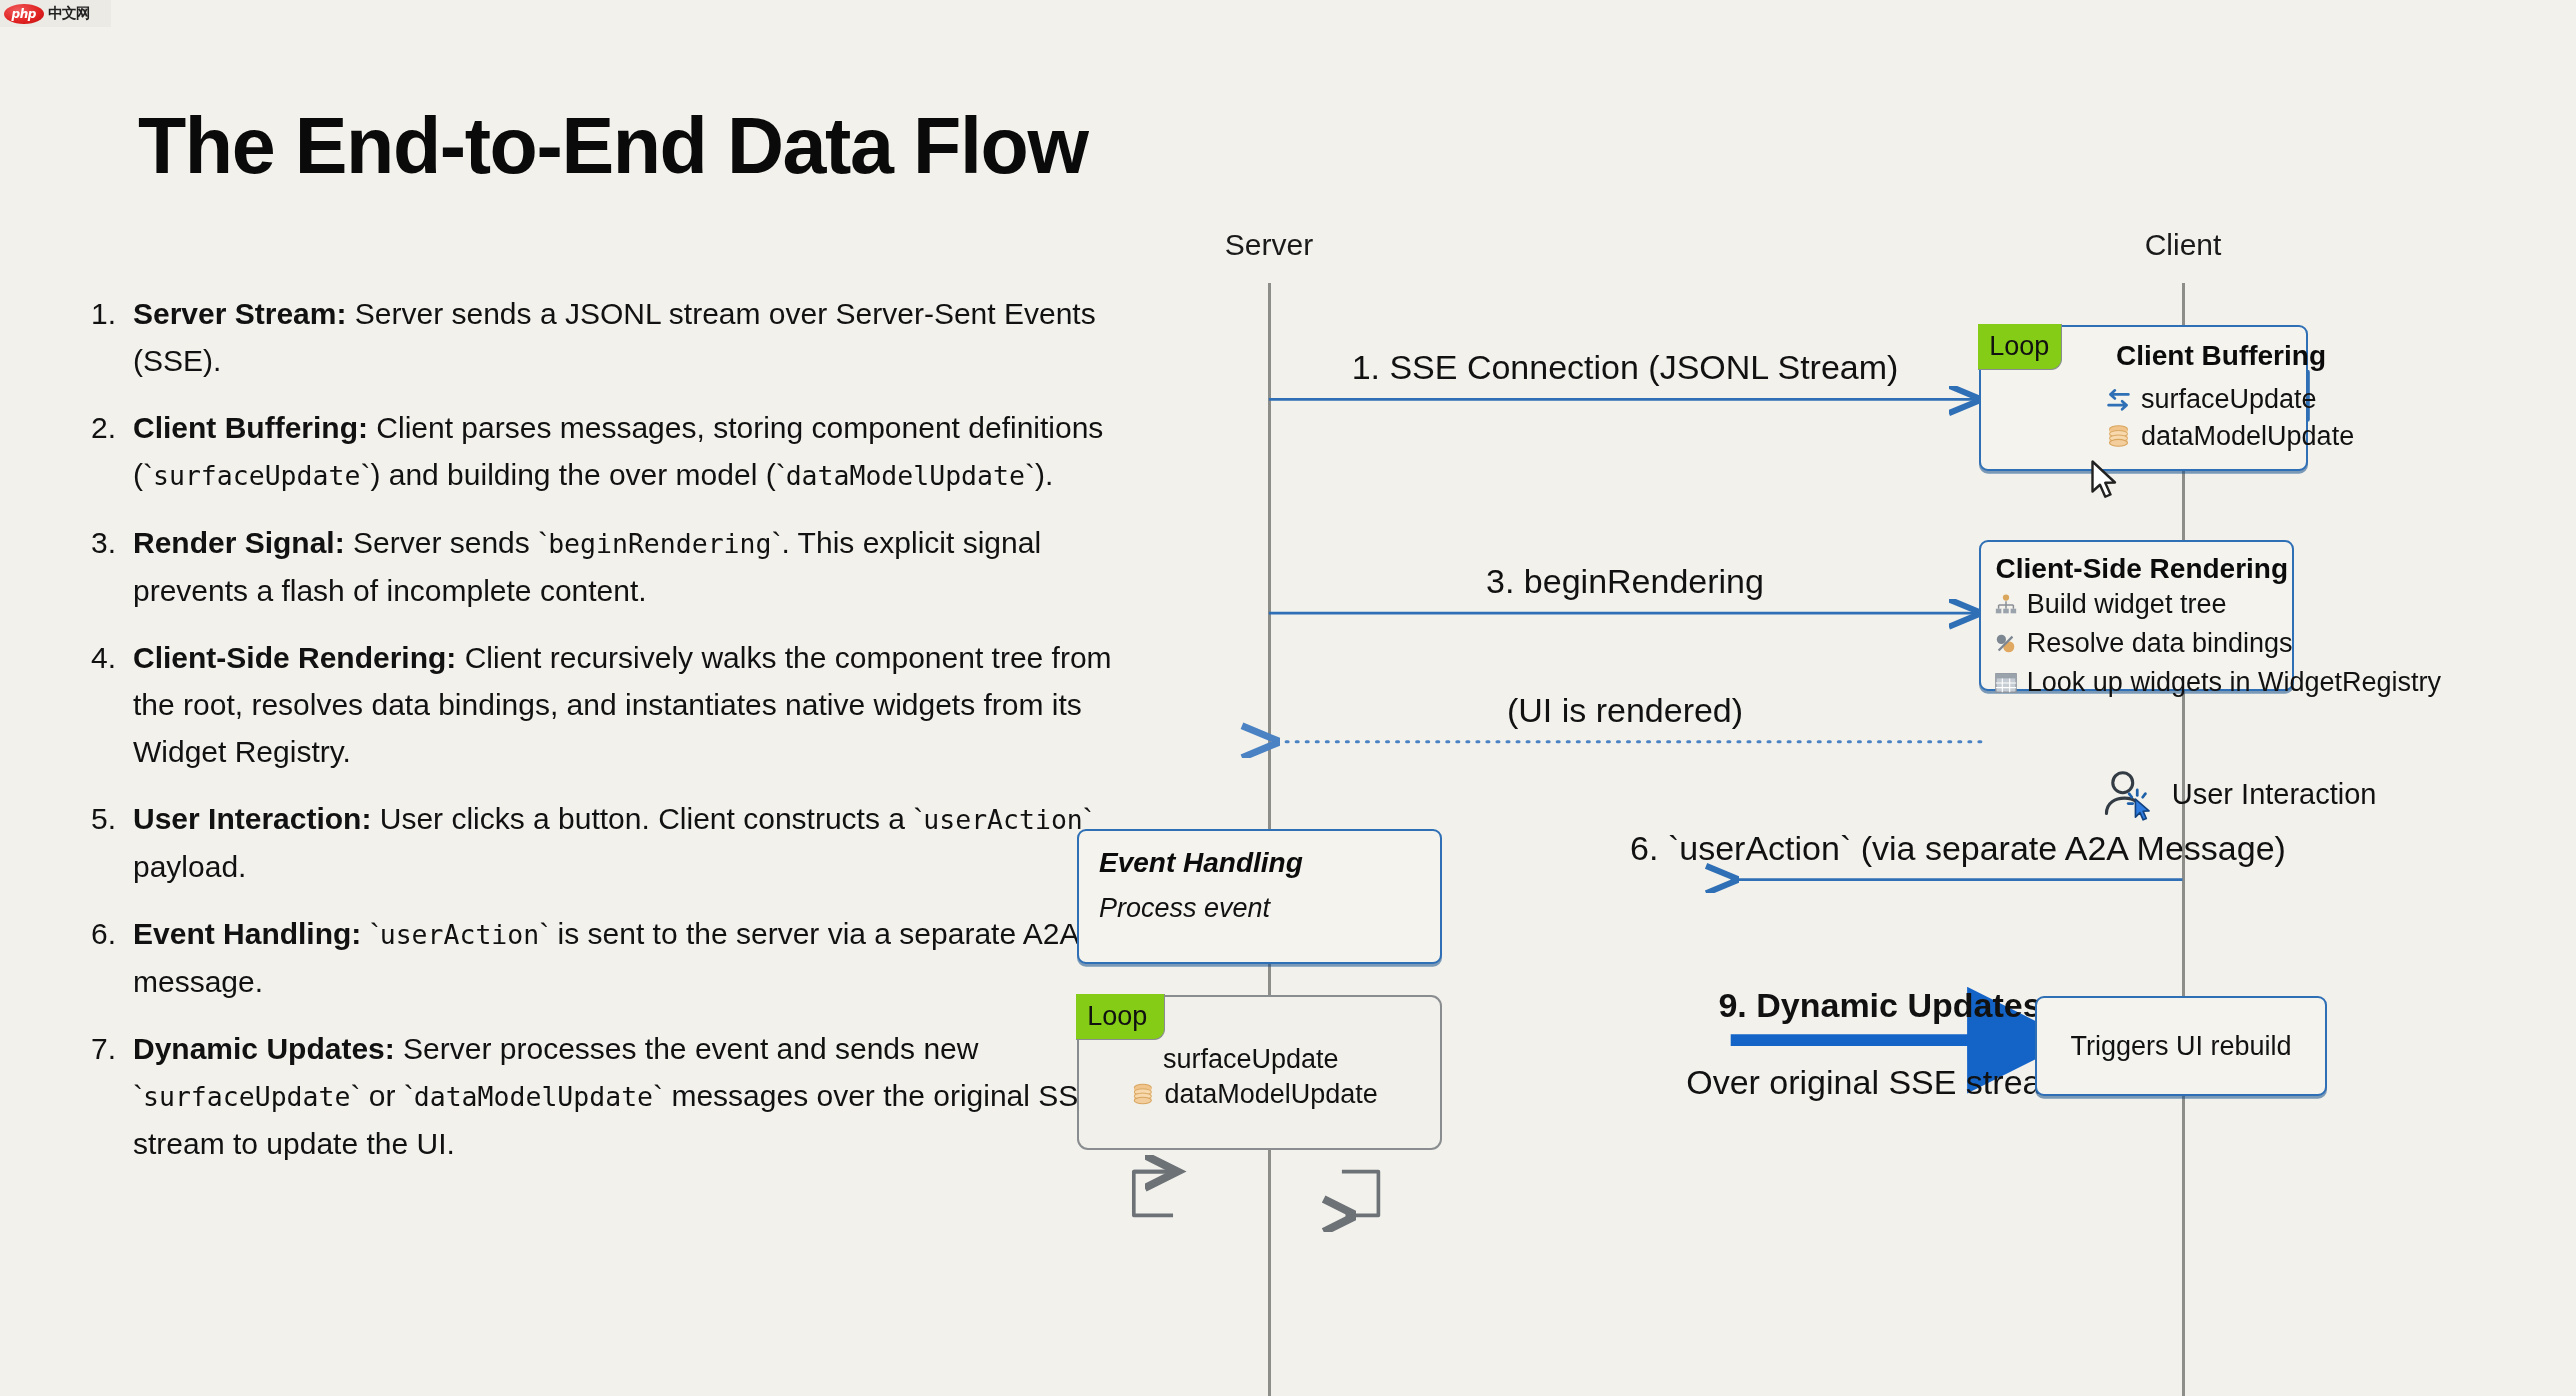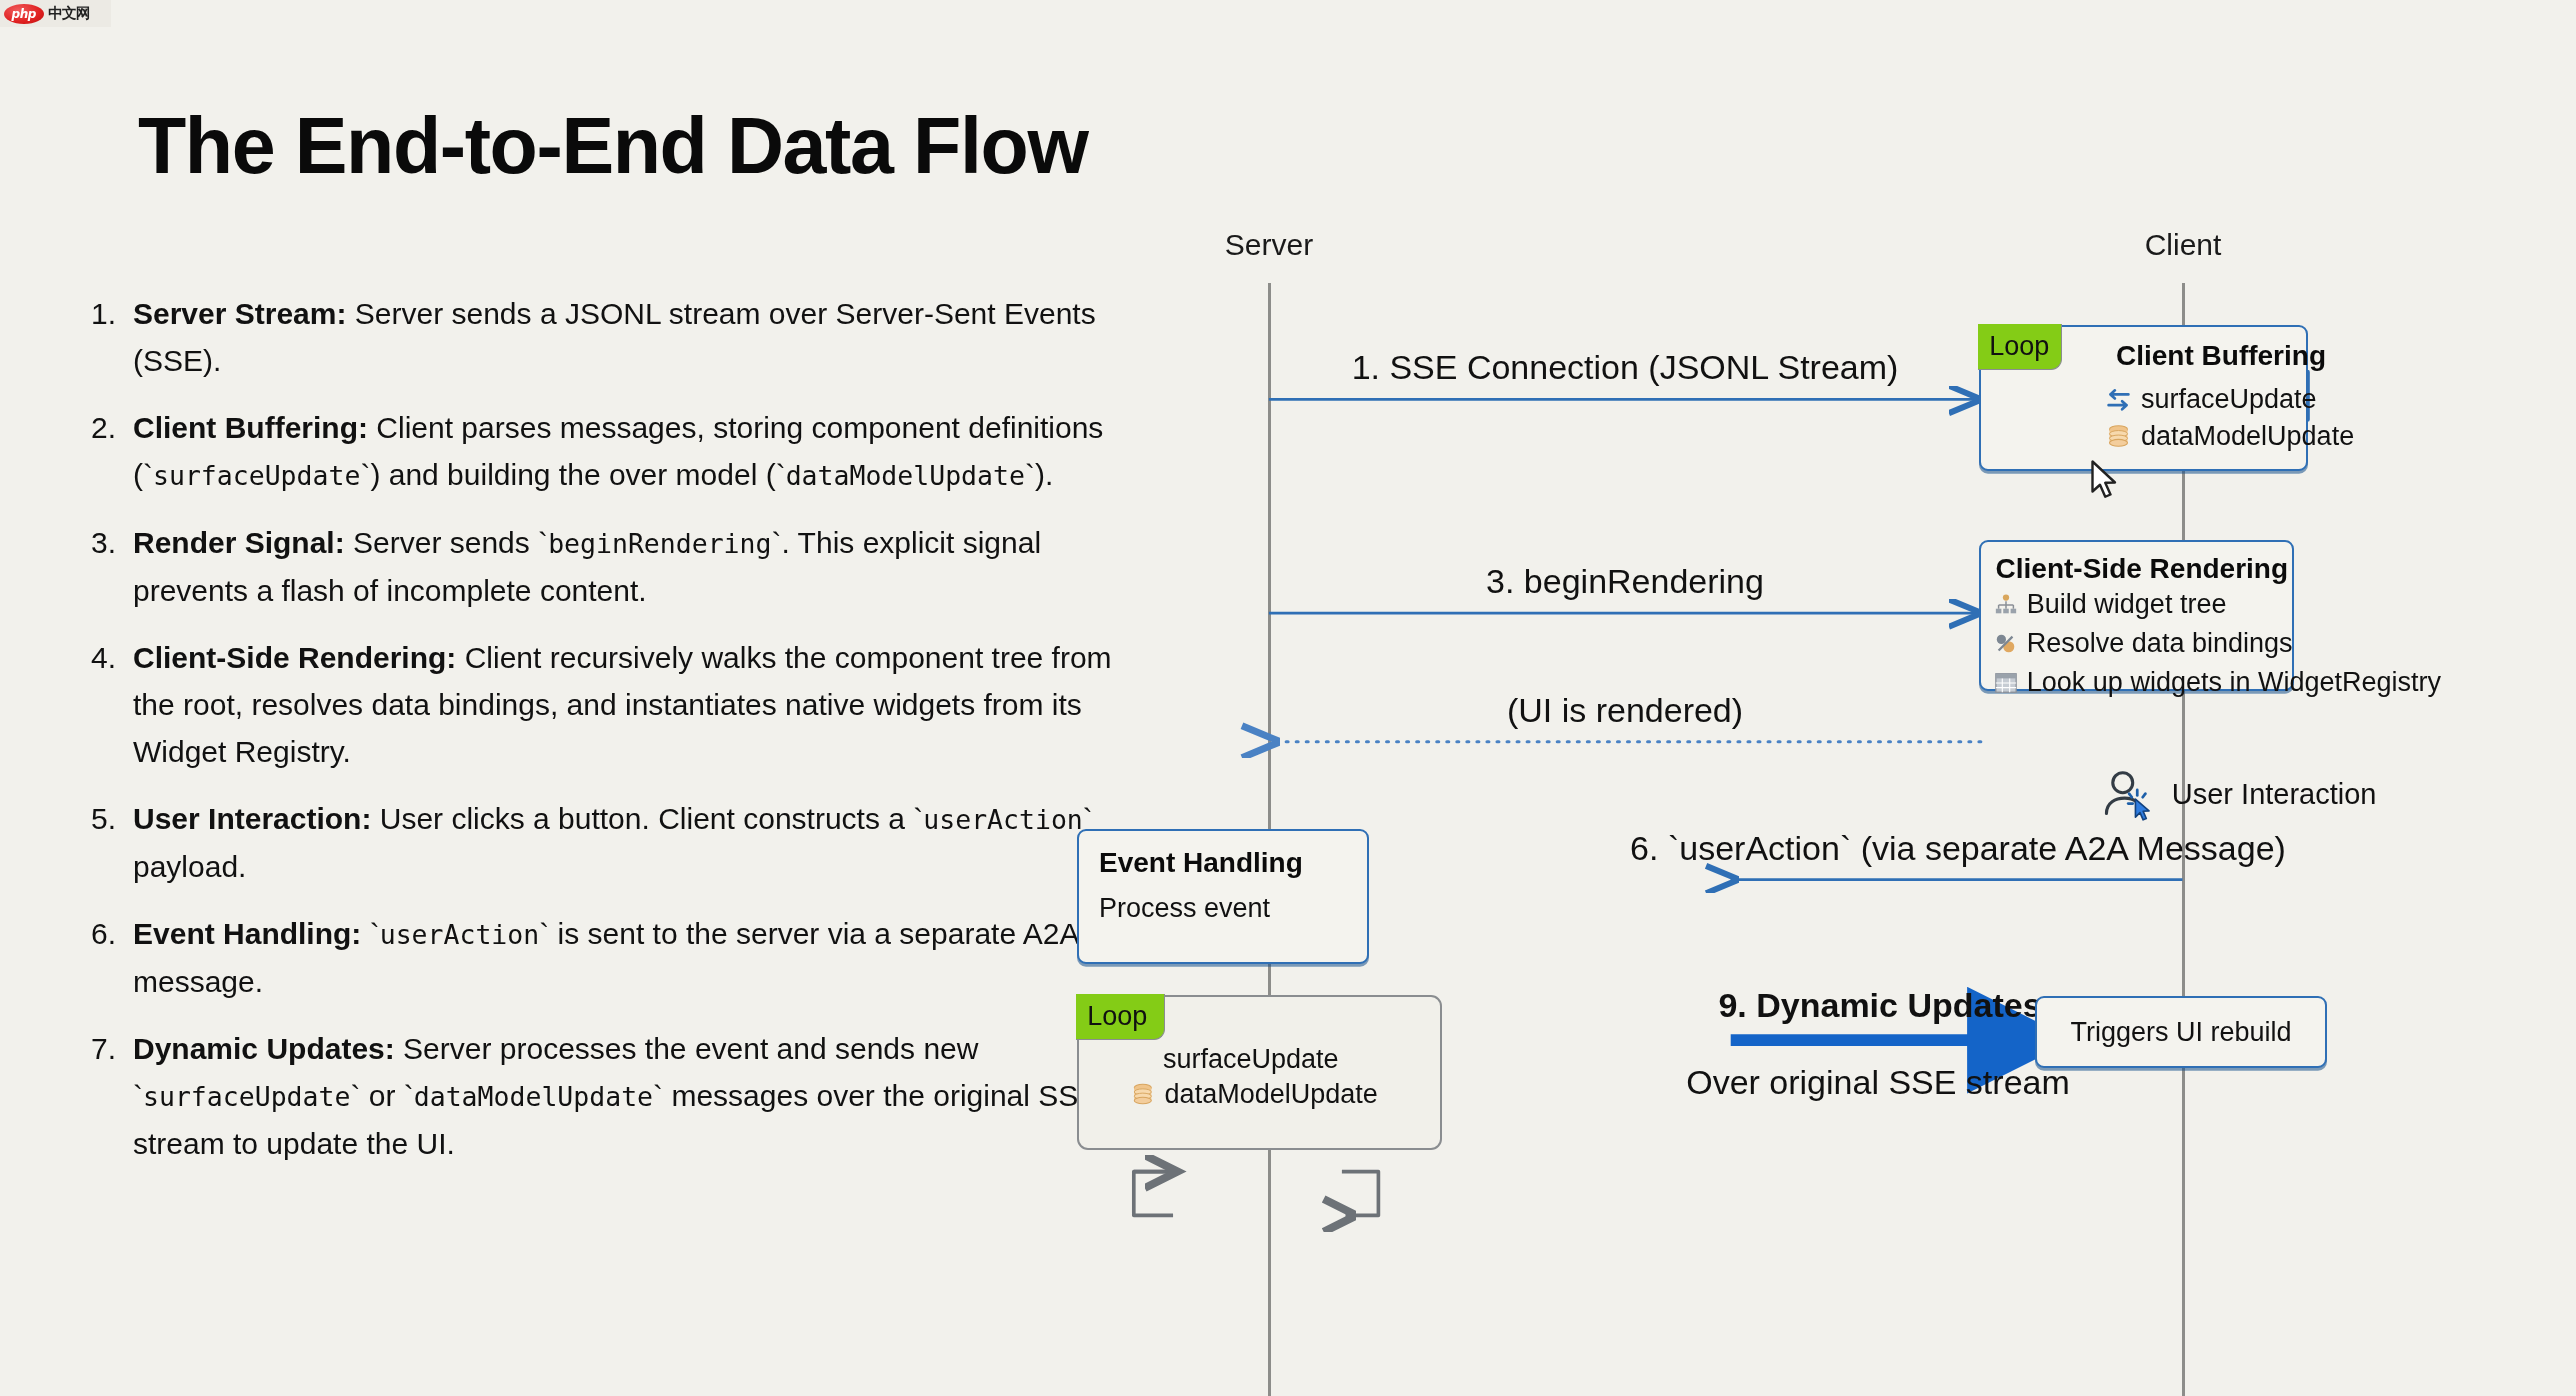--- a/index.html
+++ b/index.html
@@ -294,21 +294,21 @@
                 <path d="M49,28 L46,32"></path>
                 <path d="M30,39 L35,39"></path>
             </g>
             <path d="M38,34 L38,54 L43,49 L46.5,57 L50,55.5 L46.5,47.5 L53,47 Z" fill="#2f7de0" stroke="#12427f" stroke-width="1.8" stroke-linejoin="round"></path>
           </svg>
         </span>
         <span style="font-size:29px;color:#111;">User Interaction</span>
       </div>
     </div>
 
-    <div class="blue-box" style="left:0px;top:592px;width:292px;height:135px;">
+    <div class="blue-box" style="left:0px;top:592px;width:365px;height:135px;font-style:italic;">
       <div style="position:absolute;left:20px;top:16.4px;" class="box-title">Event Handling</div>
       <div style="position:absolute;left:20px;top:62px;" class="box-line">Process event</div>
     </div>
 
     <div class="gray-box" style="left:0px;top:758px;width:365px;height:155px;">
       <div class="msg-list" style="left:51px;top:47px;gap:3.7px;">
         <div class="msg-row">
           <span style="width:24px;display:inline-block;"></span>
           <span>surfaceUpdate</span>
         </div>
@@ -321,19 +321,19 @@
               <ellipse cx="15" cy="17" rx="10" ry="3.6" fill="#f7d9ad" stroke="#d8a55f" stroke-width="1.1"></ellipse>
               <ellipse cx="15" cy="22" rx="10" ry="3.8" fill="#f3cd9c" stroke="#d8a55f" stroke-width="1.2"></ellipse>
             </svg>
           </span>
           <span>dataModelUpdate</span>
         </div>
       </div>
       <div class="loop-tab" style="left:-2.7px;top:-2.7px;width:89px;height:46px;">Loop</div>
     </div>
 
-    <div class="blue-box" style="left:958px;top:759px;width:292px;height:72px;display:flex;align-items:center;justify-content:center;">
+    <div class="blue-box" style="left:958px;top:759px;width:292px;height:100px;display:flex;align-items:center;justify-content:center;">
       <span class="box-line">Triggers UI rebuild</span>
     </div>
 
   </div>
 </div>
 
 
 </body></html>

